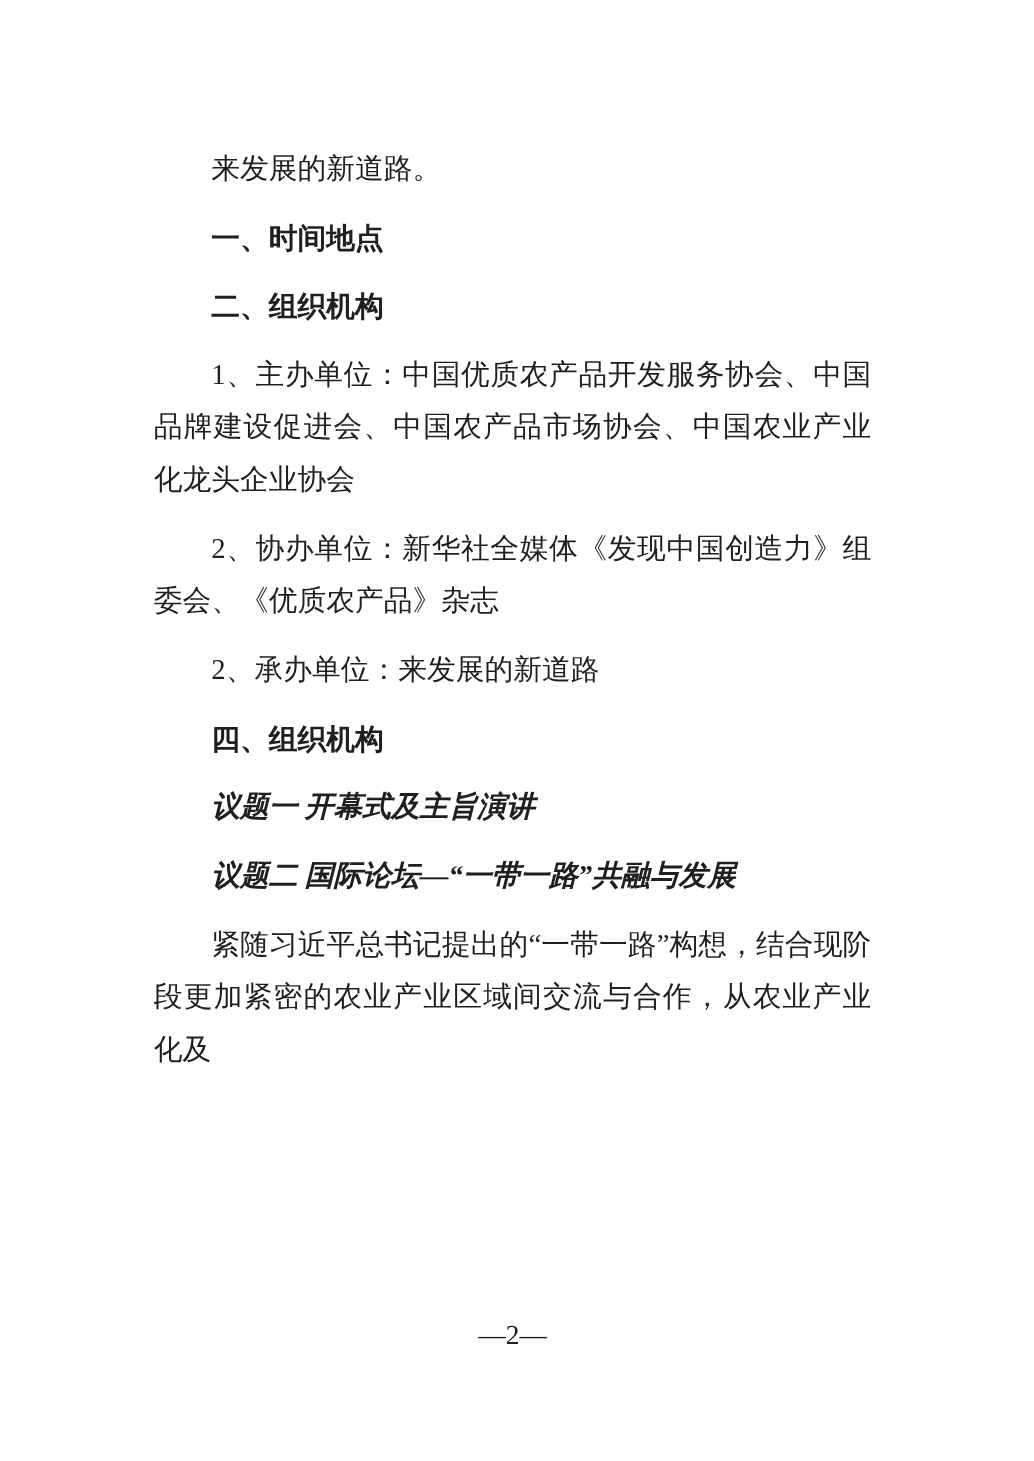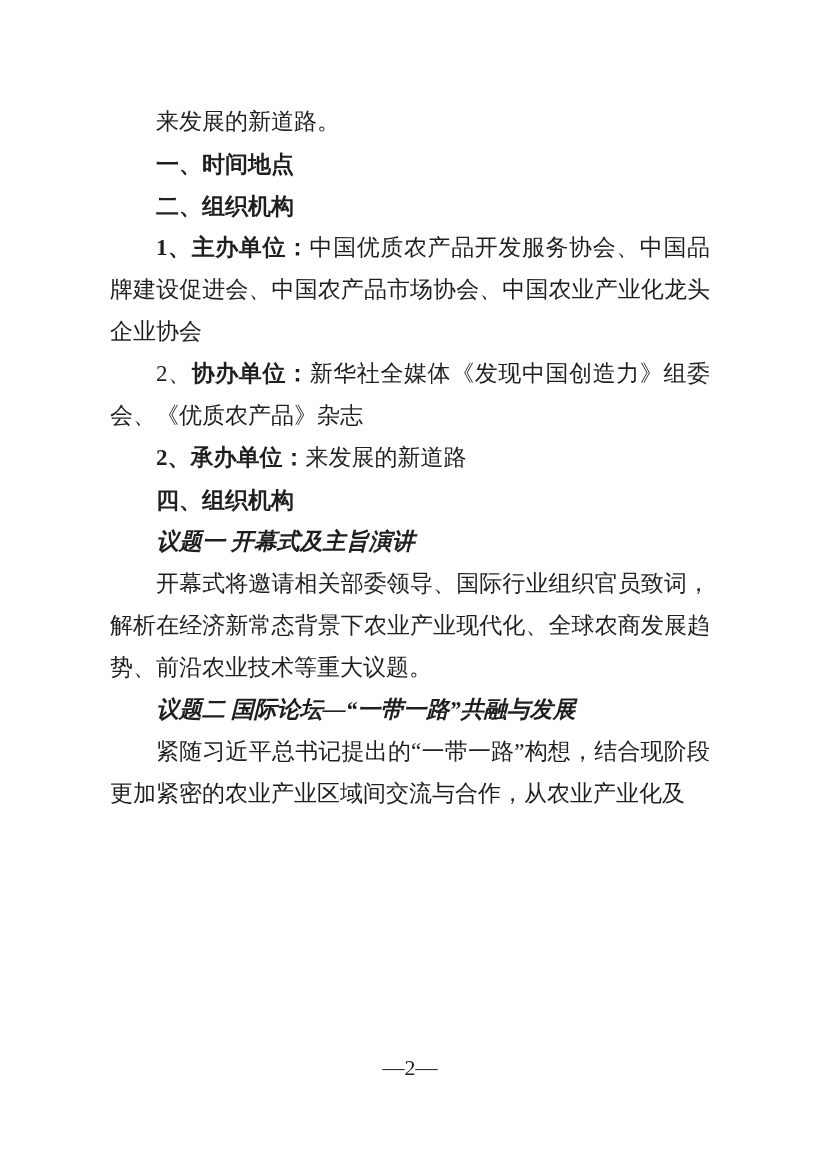--- a/index.html
+++ b/index.html
@@ -15,38 +15,38 @@
     color: #1f1f1f;
     overflow: hidden;
   }
   .content {
     position: absolute;
     left: 110px;
     top: 101px;
     width: 600px;
   }
   .content p {
-    margin: 0;
+    margin: 13px;
     font-family: "Liberation Serif", "DejaVu Serif", serif;
     font-size: 23px;
     line-height: 42px;
     text-align: justify;
     text-indent: 2em;
     color: #1f1f1f;
   }
   .no-indent { text-indent: 0; }
   .heading {
     font-family: "Liberation Sans", "DejaVu Sans", sans-serif !important;
     font-weight: bold;
   }
   .topic-title {
     font-weight: bold;
     font-style: italic;
   }
-  .bold { font-weight: bold; }
+  .bold { font-weight: normal; }
   .footer {
     position: absolute;
     left: 110px;
     top: 1047px;
     width: 600px;
     text-align: center;
     font-family: "Liberation Serif", "DejaVu Serif", serif;
     font-size: 22px;
     line-height: 42px;
     color: #1f1f1f;
@@ -71,21 +71,20 @@
     <p><span>2、</span><span class="bold">协办单位：</span><span>新华社全媒体《发现中国创造力》组委会、《优质农产品》杂志</span></p>
 
     <p><span class="bold">2、承办单位：</span><span>来发展的新道路</span></p>
 
 
 
     <p class="heading">四、组织机构</p>
 
     <p class="topic-title">议题一 开幕式及主旨演讲</p>
 
-    <p>开幕式将邀请相关部委领导、国际行业组织官员致词，解析在经济新常态背景下农业产业现代化、全球农商发展趋势、前沿农业技术等重大议题。</p>
 
     <p class="topic-title">议题二 国际论坛—“一带一路”共融与发展</p>
 
     <p>紧随习近平总书记提出的“一带一路”构想，结合现阶段更加紧密的农业产业区域间交流与合作，从农业产业化及</p>
 
   </div>
 
   <div class="footer"><span>—2—</span></div>
 </div>
 

